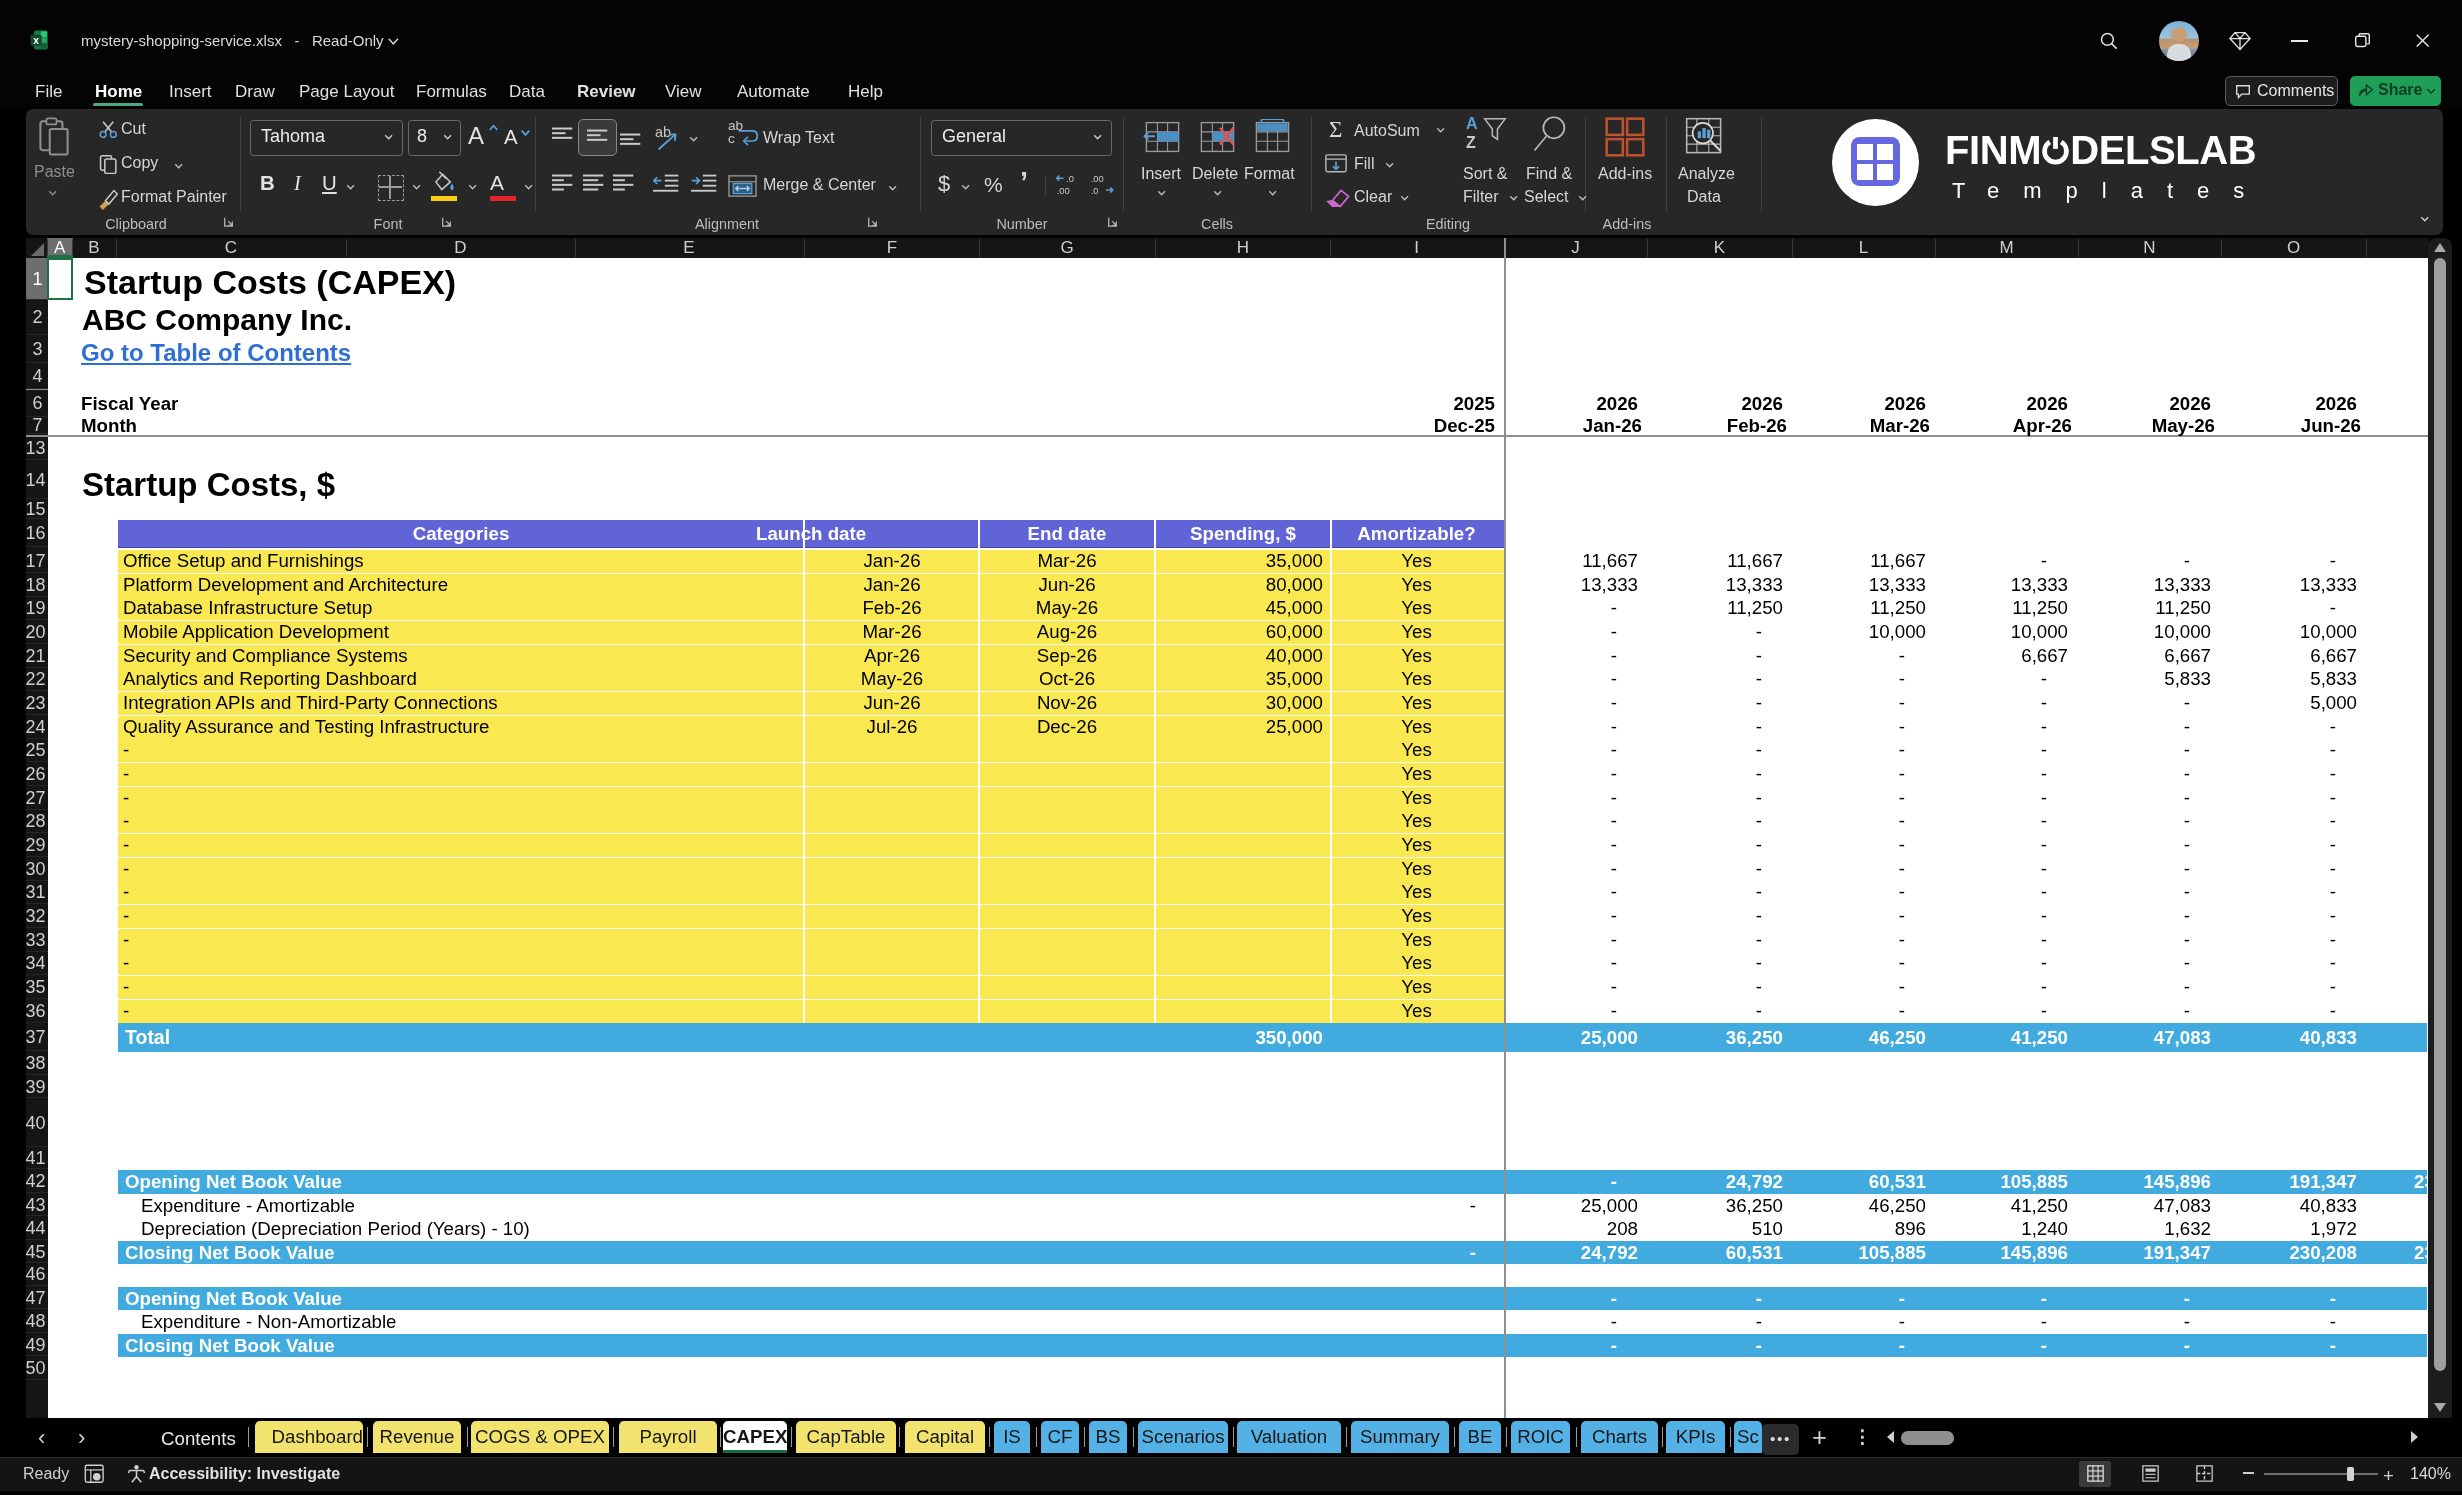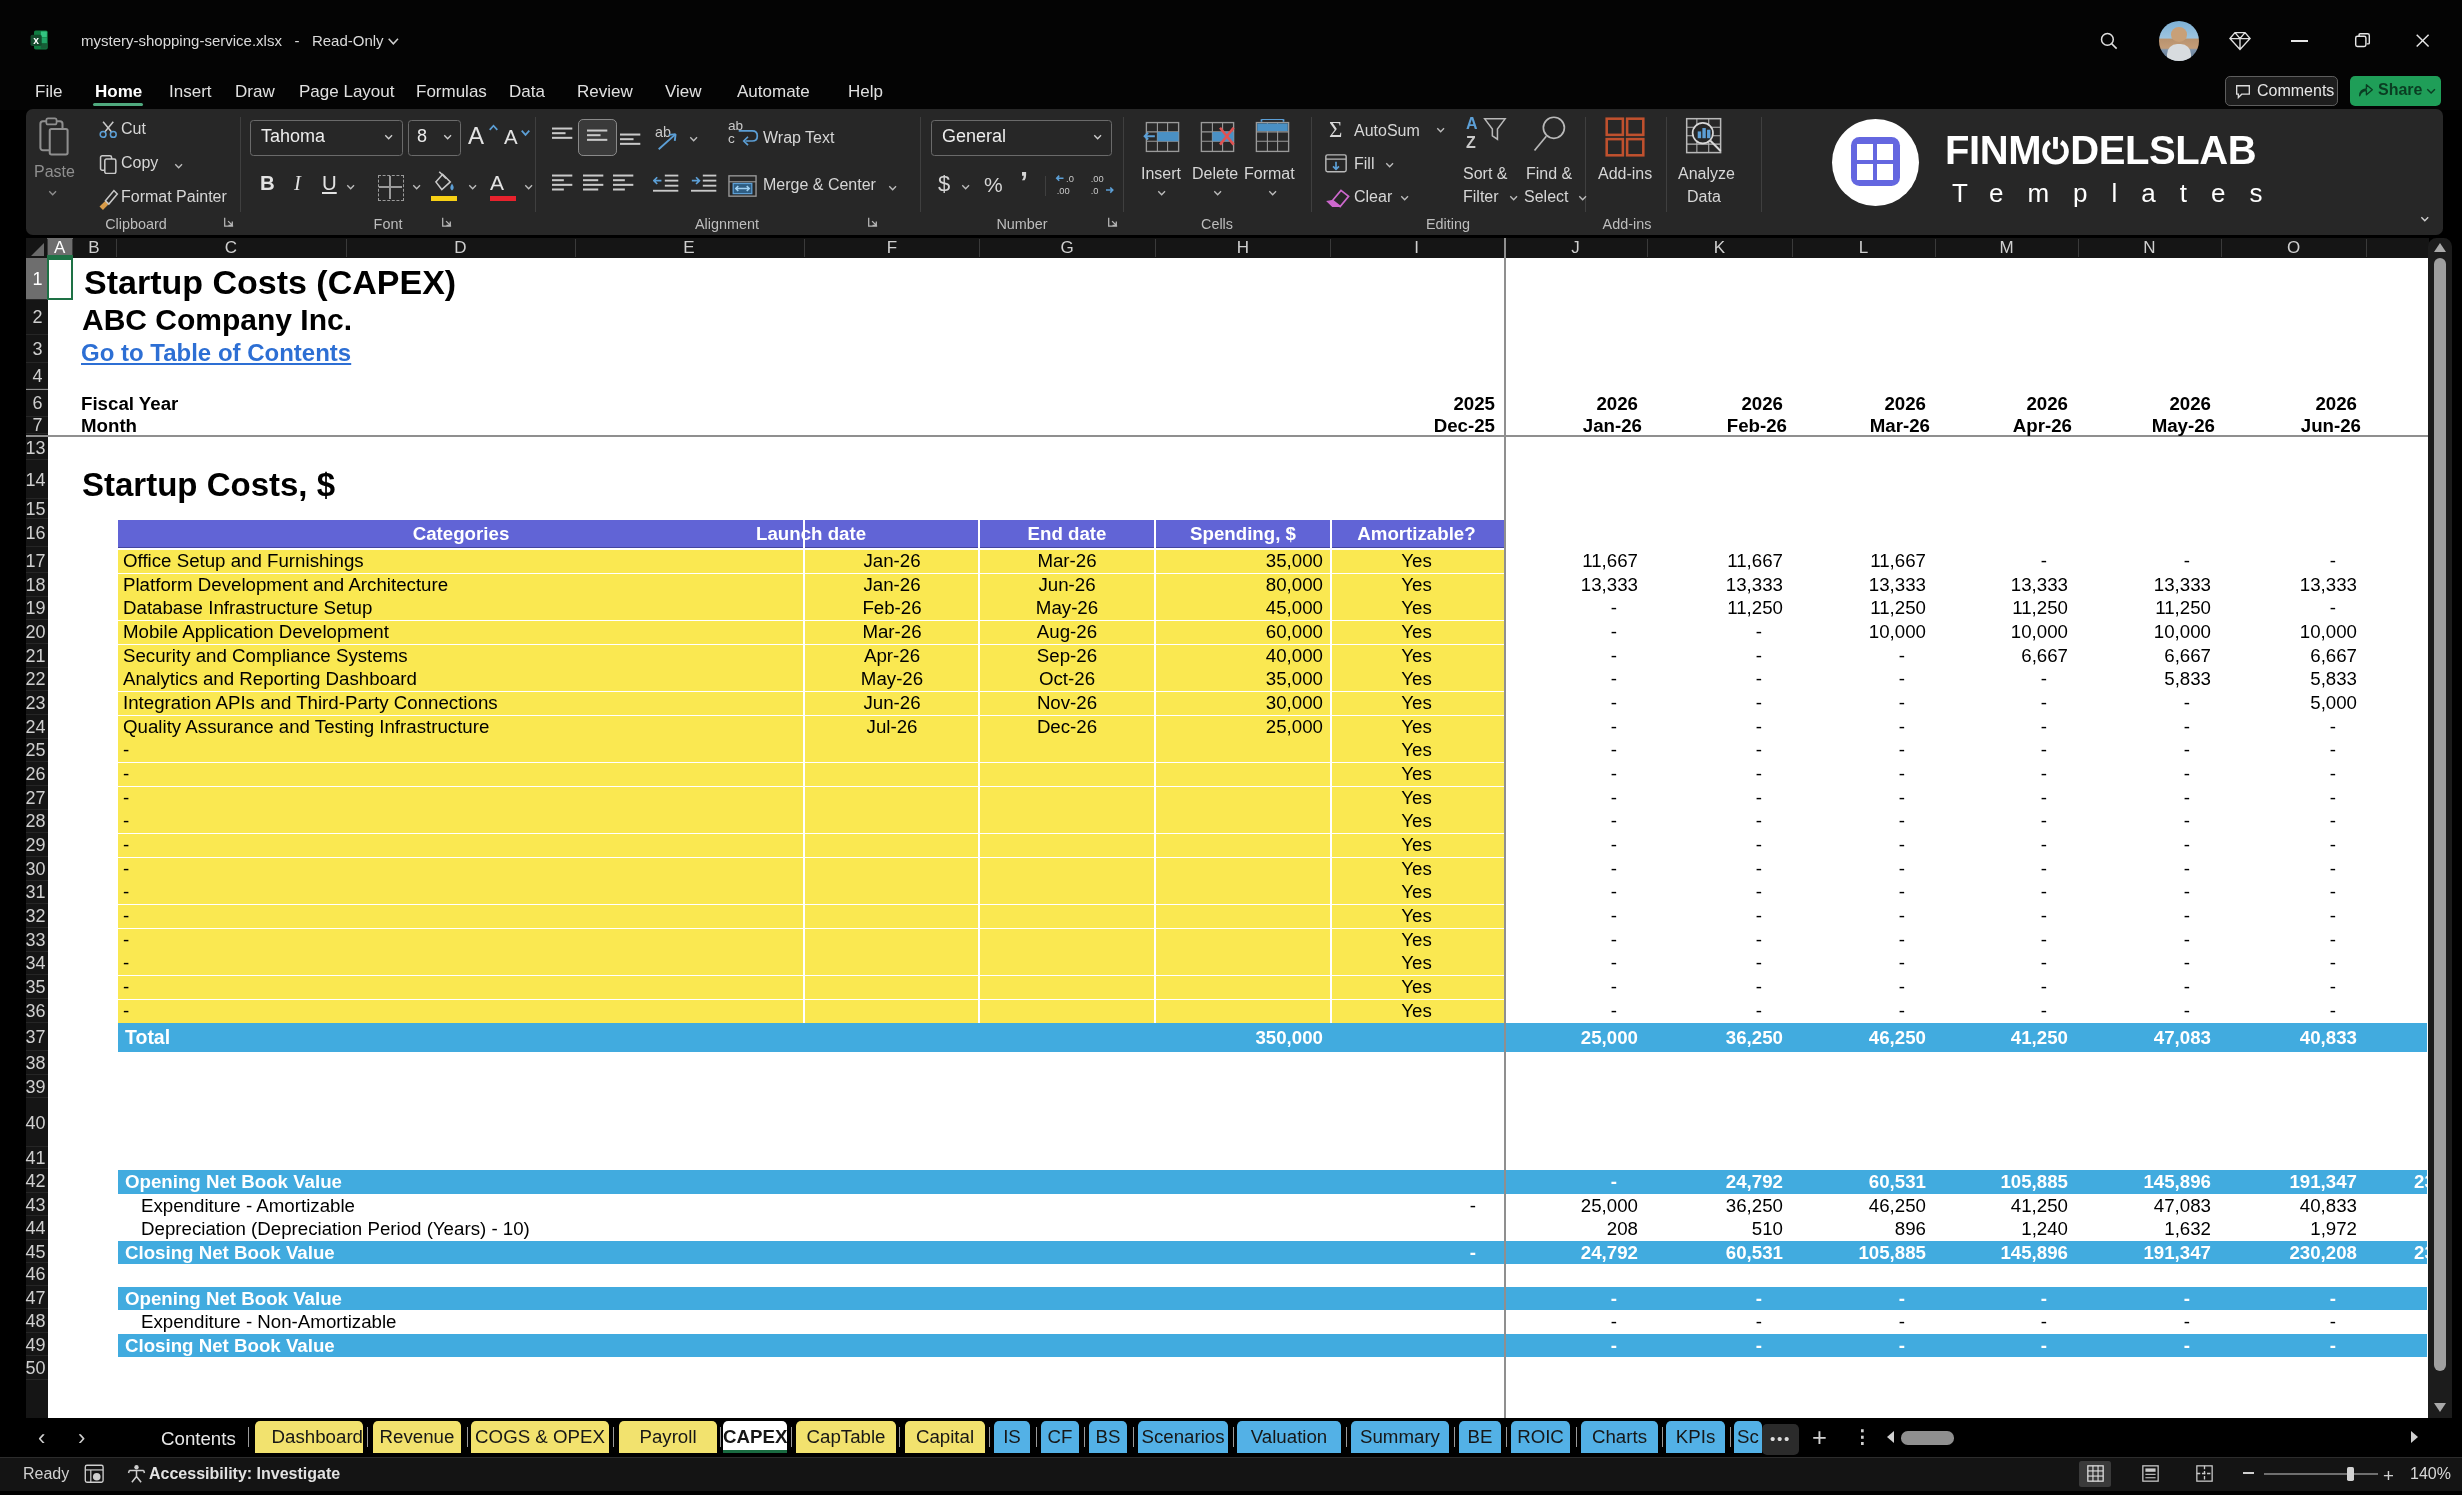--- a/index.html
+++ b/index.html
@@ -59,21 +59,21 @@
 <svg class="ic" style="left:2415px;top:33px" width="15.3" height="15.3" viewBox="0 0 18 18">
       <path d="M2 2 L16 16 M16 2 L2 16" stroke="#e6e6e6" stroke-width="1.7"></path>
     </svg>
 <div class="mnu" style="left:35px;font-weight:normal;color:#e0e0e0">File</div>
     <div class="mnu" style="left:95px;font-weight:bold;color:#ffffff">Home</div>
     <div class="mnu" style="left:169px;font-weight:normal;color:#e0e0e0">Insert</div>
     <div class="mnu" style="left:235px;font-weight:normal;color:#e0e0e0">Draw</div>
     <div class="mnu" style="left:299px;font-weight:normal;color:#e0e0e0">Page Layout</div>
     <div class="mnu" style="left:416px;font-weight:normal;color:#e0e0e0">Formulas</div>
     <div class="mnu" style="left:509px;font-weight:normal;color:#e0e0e0">Data</div>
-    <div class="mnu" style="left:577px;font-weight:normal;color:#e0e0e0">Review</div>
+    <div class="mnu" style="left:577px;font-weight:bold;color:#e0e0e0">Review</div>
     <div class="mnu" style="left:665px;font-weight:normal;color:#e0e0e0">View</div>
     <div class="mnu" style="left:737px;font-weight:normal;color:#e0e0e0">Automate</div>
     <div class="mnu" style="left:848px;font-weight:normal;color:#e0e0e0">Help</div>
     <div class="ab" style="left:93px;top:103px;width:50px;height:3px;background:#4fa97e;border-radius:1.7px"></div>
 <div class="ab" style="left:2225px;top:76px;width:113px;height:30px;border:0.8px solid #5e5e5e;border-radius:5.1px;background:#1d1d1d">
  <svg class="ic" style="left:9.3px;top:6.8px" width="16" height="15.3" viewBox="0 0 19 18">
         <path d="M2 2 h15 v10 h-9 l-4 4 v-4 h-2 z" fill="none" stroke="#dcdcdc" stroke-width="1.6"></path>
       </svg>
  <div class="ab" style="left:31px;top:5.1px;font-size:16px;color:#e6e6e6">Comments</div>
 </div>
@@ -396,21 +396,21 @@
 <div class="ab" style="left:1832px;top:119px;width:87px;height:87px;border-radius:50%;background:#fff"></div>
 <div class="ab" style="left:1851px;top:137px;width:49px;height:49px;border-radius:8.5px;background:#6467e0"></div>
 <div class="ab" style="left:1857px;top:144px;width:16px;height:16px;background:#fff"></div>
 <div class="ab" style="left:1877px;top:144px;width:16px;height:16px;background:#fff"></div>
 <div class="ab" style="left:1857px;top:164px;width:16px;height:16px;background:#fff"></div>
 <div class="ab" style="left:1877px;top:164px;width:16px;height:16px;background:#fff"></div>
 <div class="ab" style="left:1945px;top:128px;font-size:40px;font-weight:bold;color:#fff;letter-spacing:-0.4px;white-space:nowrap">FINM<span style="display:inline-block;position:relative;width:29px;height:31px"><svg style="position:absolute;left:0px;top:4.2px" width="29" height="31" viewBox="0 0 31 34">
           <path d="M 9.2 5.4 A 12 12 0 1 0 21.8 5.4" fill="none" stroke="#fff" stroke-width="5.2"></path>
           <line x1="15.5" y1="0" x2="15.5" y2="13" stroke="#fff" stroke-width="5.2"></line>
         </svg></span>DELSLAB</div>
-<div class="ab" style="left:1952px;top:178px;font-size:26px;color:#fff;letter-spacing:24px;white-space:nowrap">Templates</div>
+<div class="ab" style="left:1952px;top:178px;font-size:22px;color:#fff;letter-spacing:24px;white-space:nowrap">Templates</div>
 <svg class="ic" style="left:2418px;top:216px" width="13.6" height="6" viewBox="0 0 11 7">
       <polyline points="1.5,1.5 5.5,5.5 9.5,1.5" fill="none" stroke="#cfcfcf" stroke-width="1.6"></polyline>
     </svg>
     <div class="colhead" style="left:25.5px;width:2403px"></div>
     <div class="ab" style="left:31px;top:243px;width:0;height:0;border-left:13.6px solid transparent;border-bottom:13.6px solid #6a6a6a"></div>
     <div class="cl" style="left:47px;width:25.5px;background:#6e6e6e;color:#fff;">A</div>
     <div class="cl" style="left:72px;width:44px;">B</div>
     <div class="cl" style="left:116px;width:230px;">C</div>
     <div class="cl" style="left:346px;width:229px;">D</div>
     <div class="cl" style="left:575px;width:228px;">E</div>

